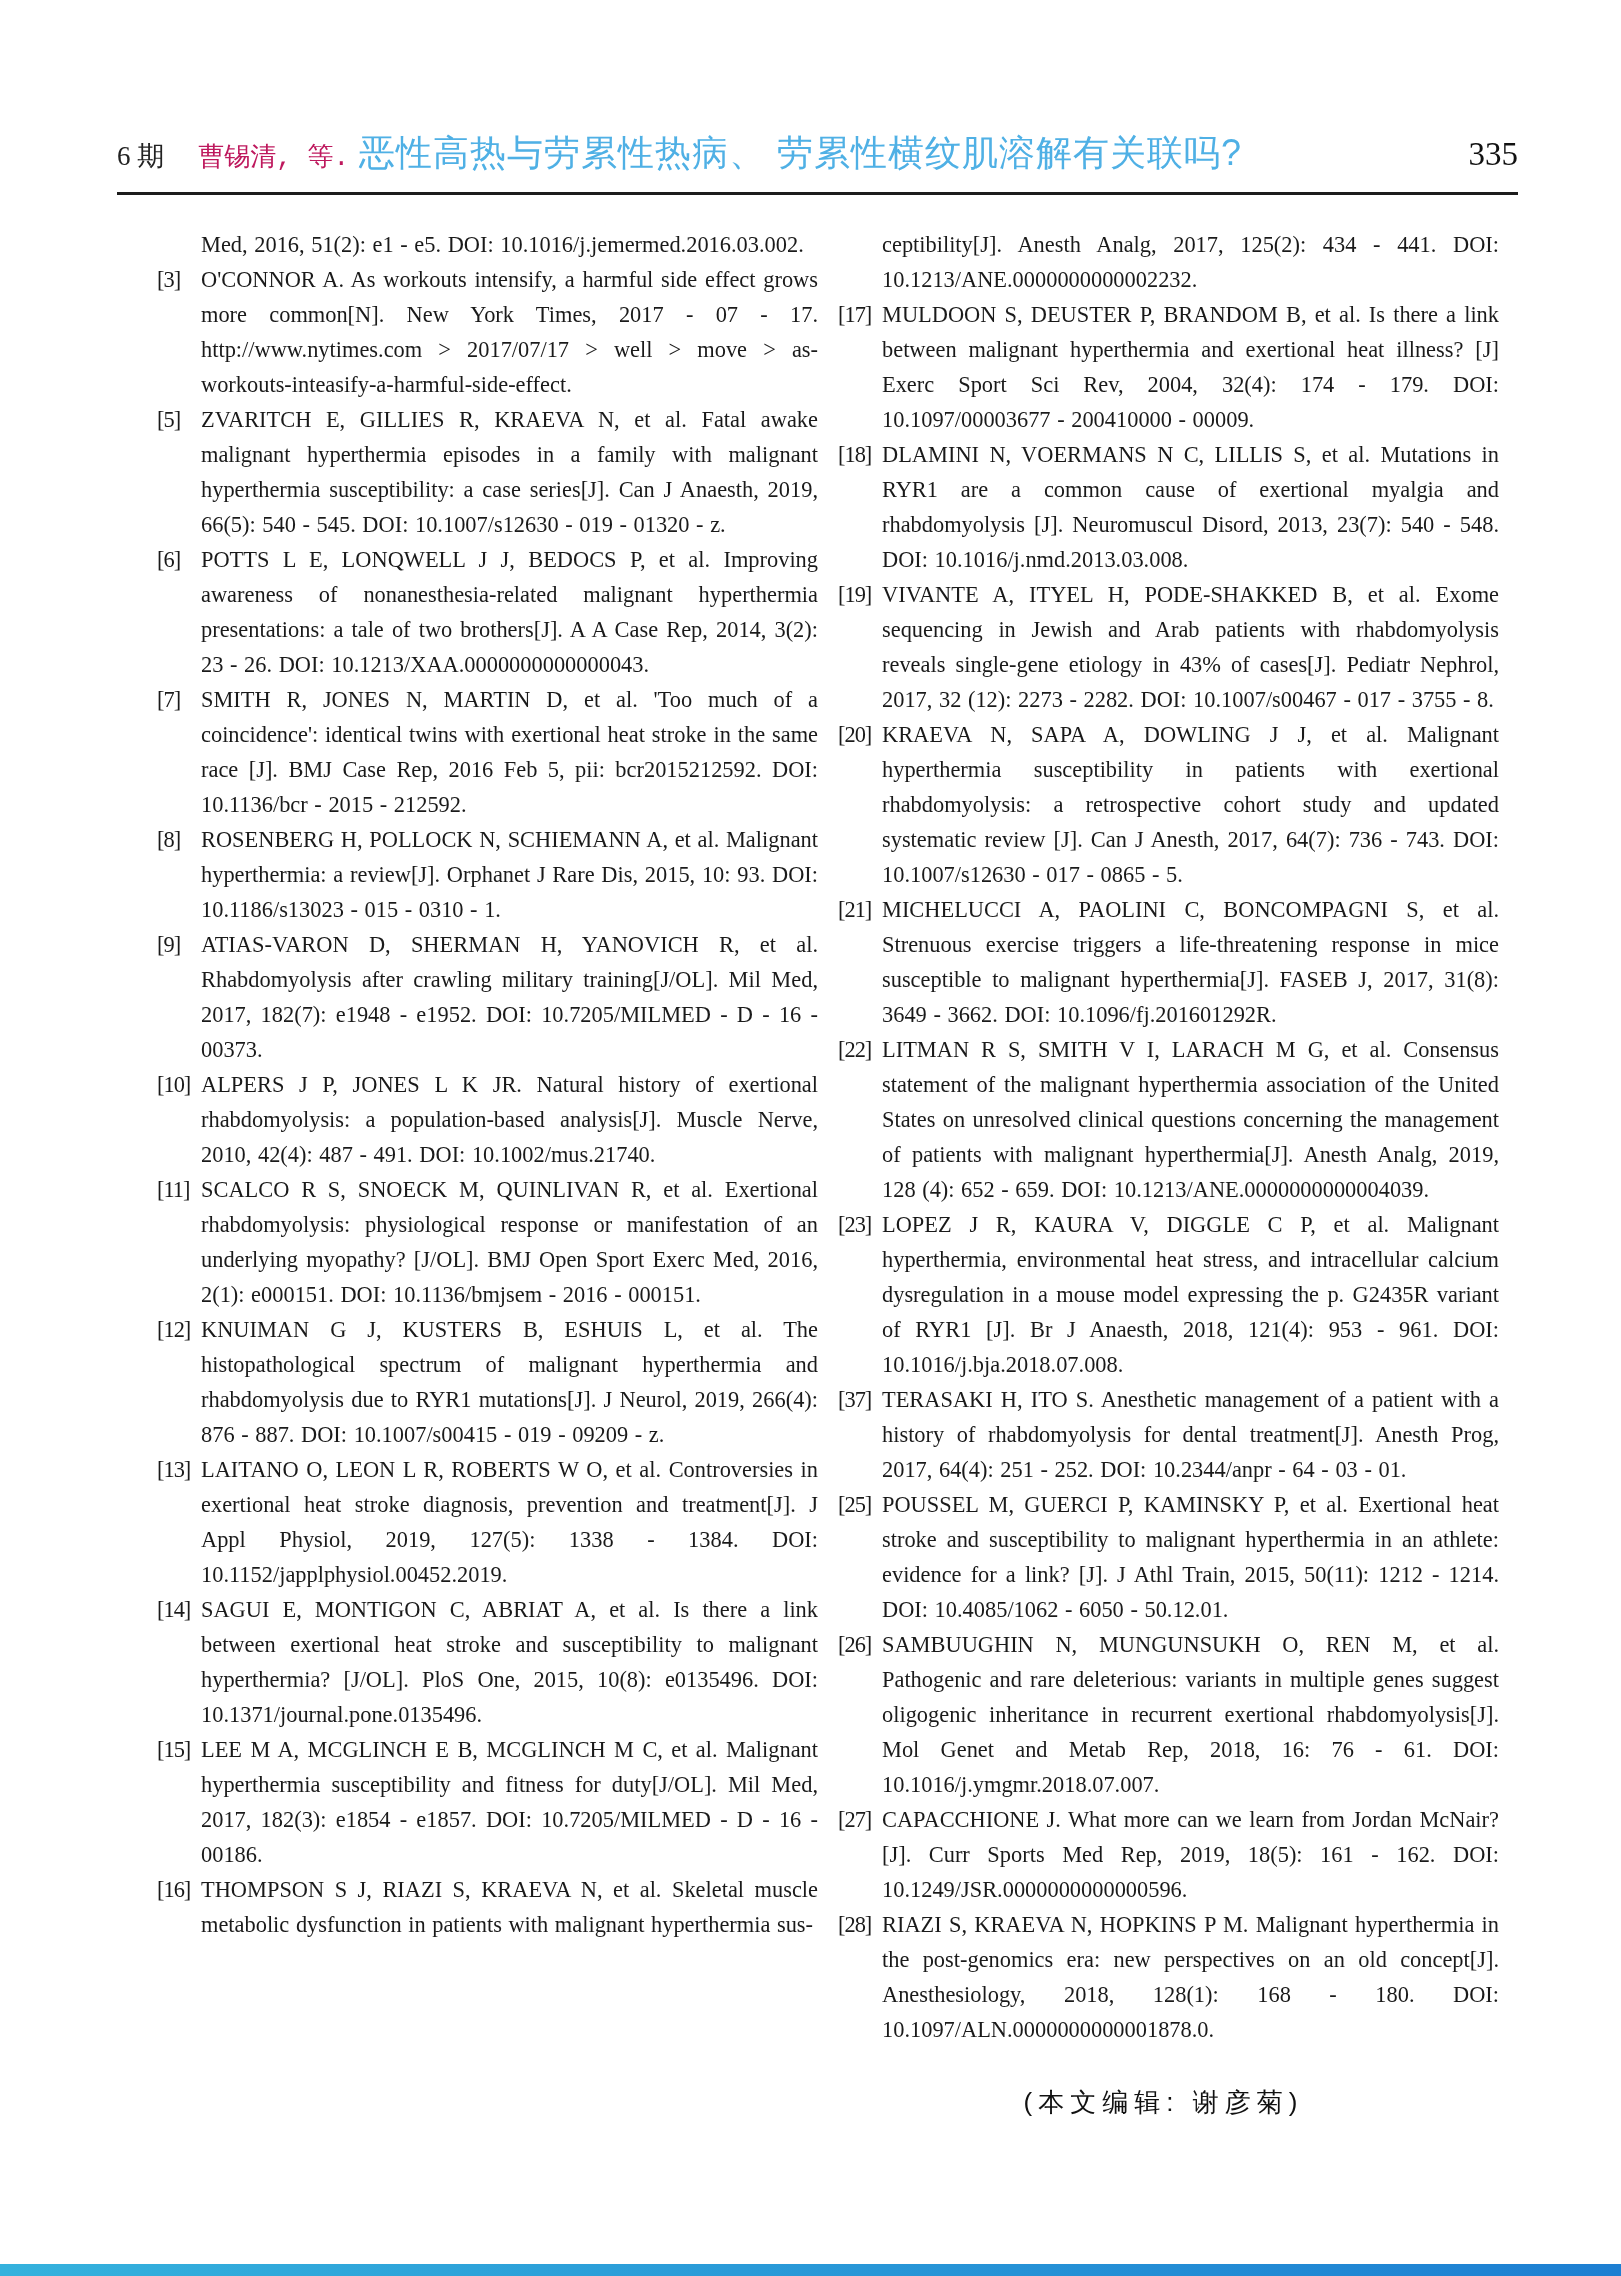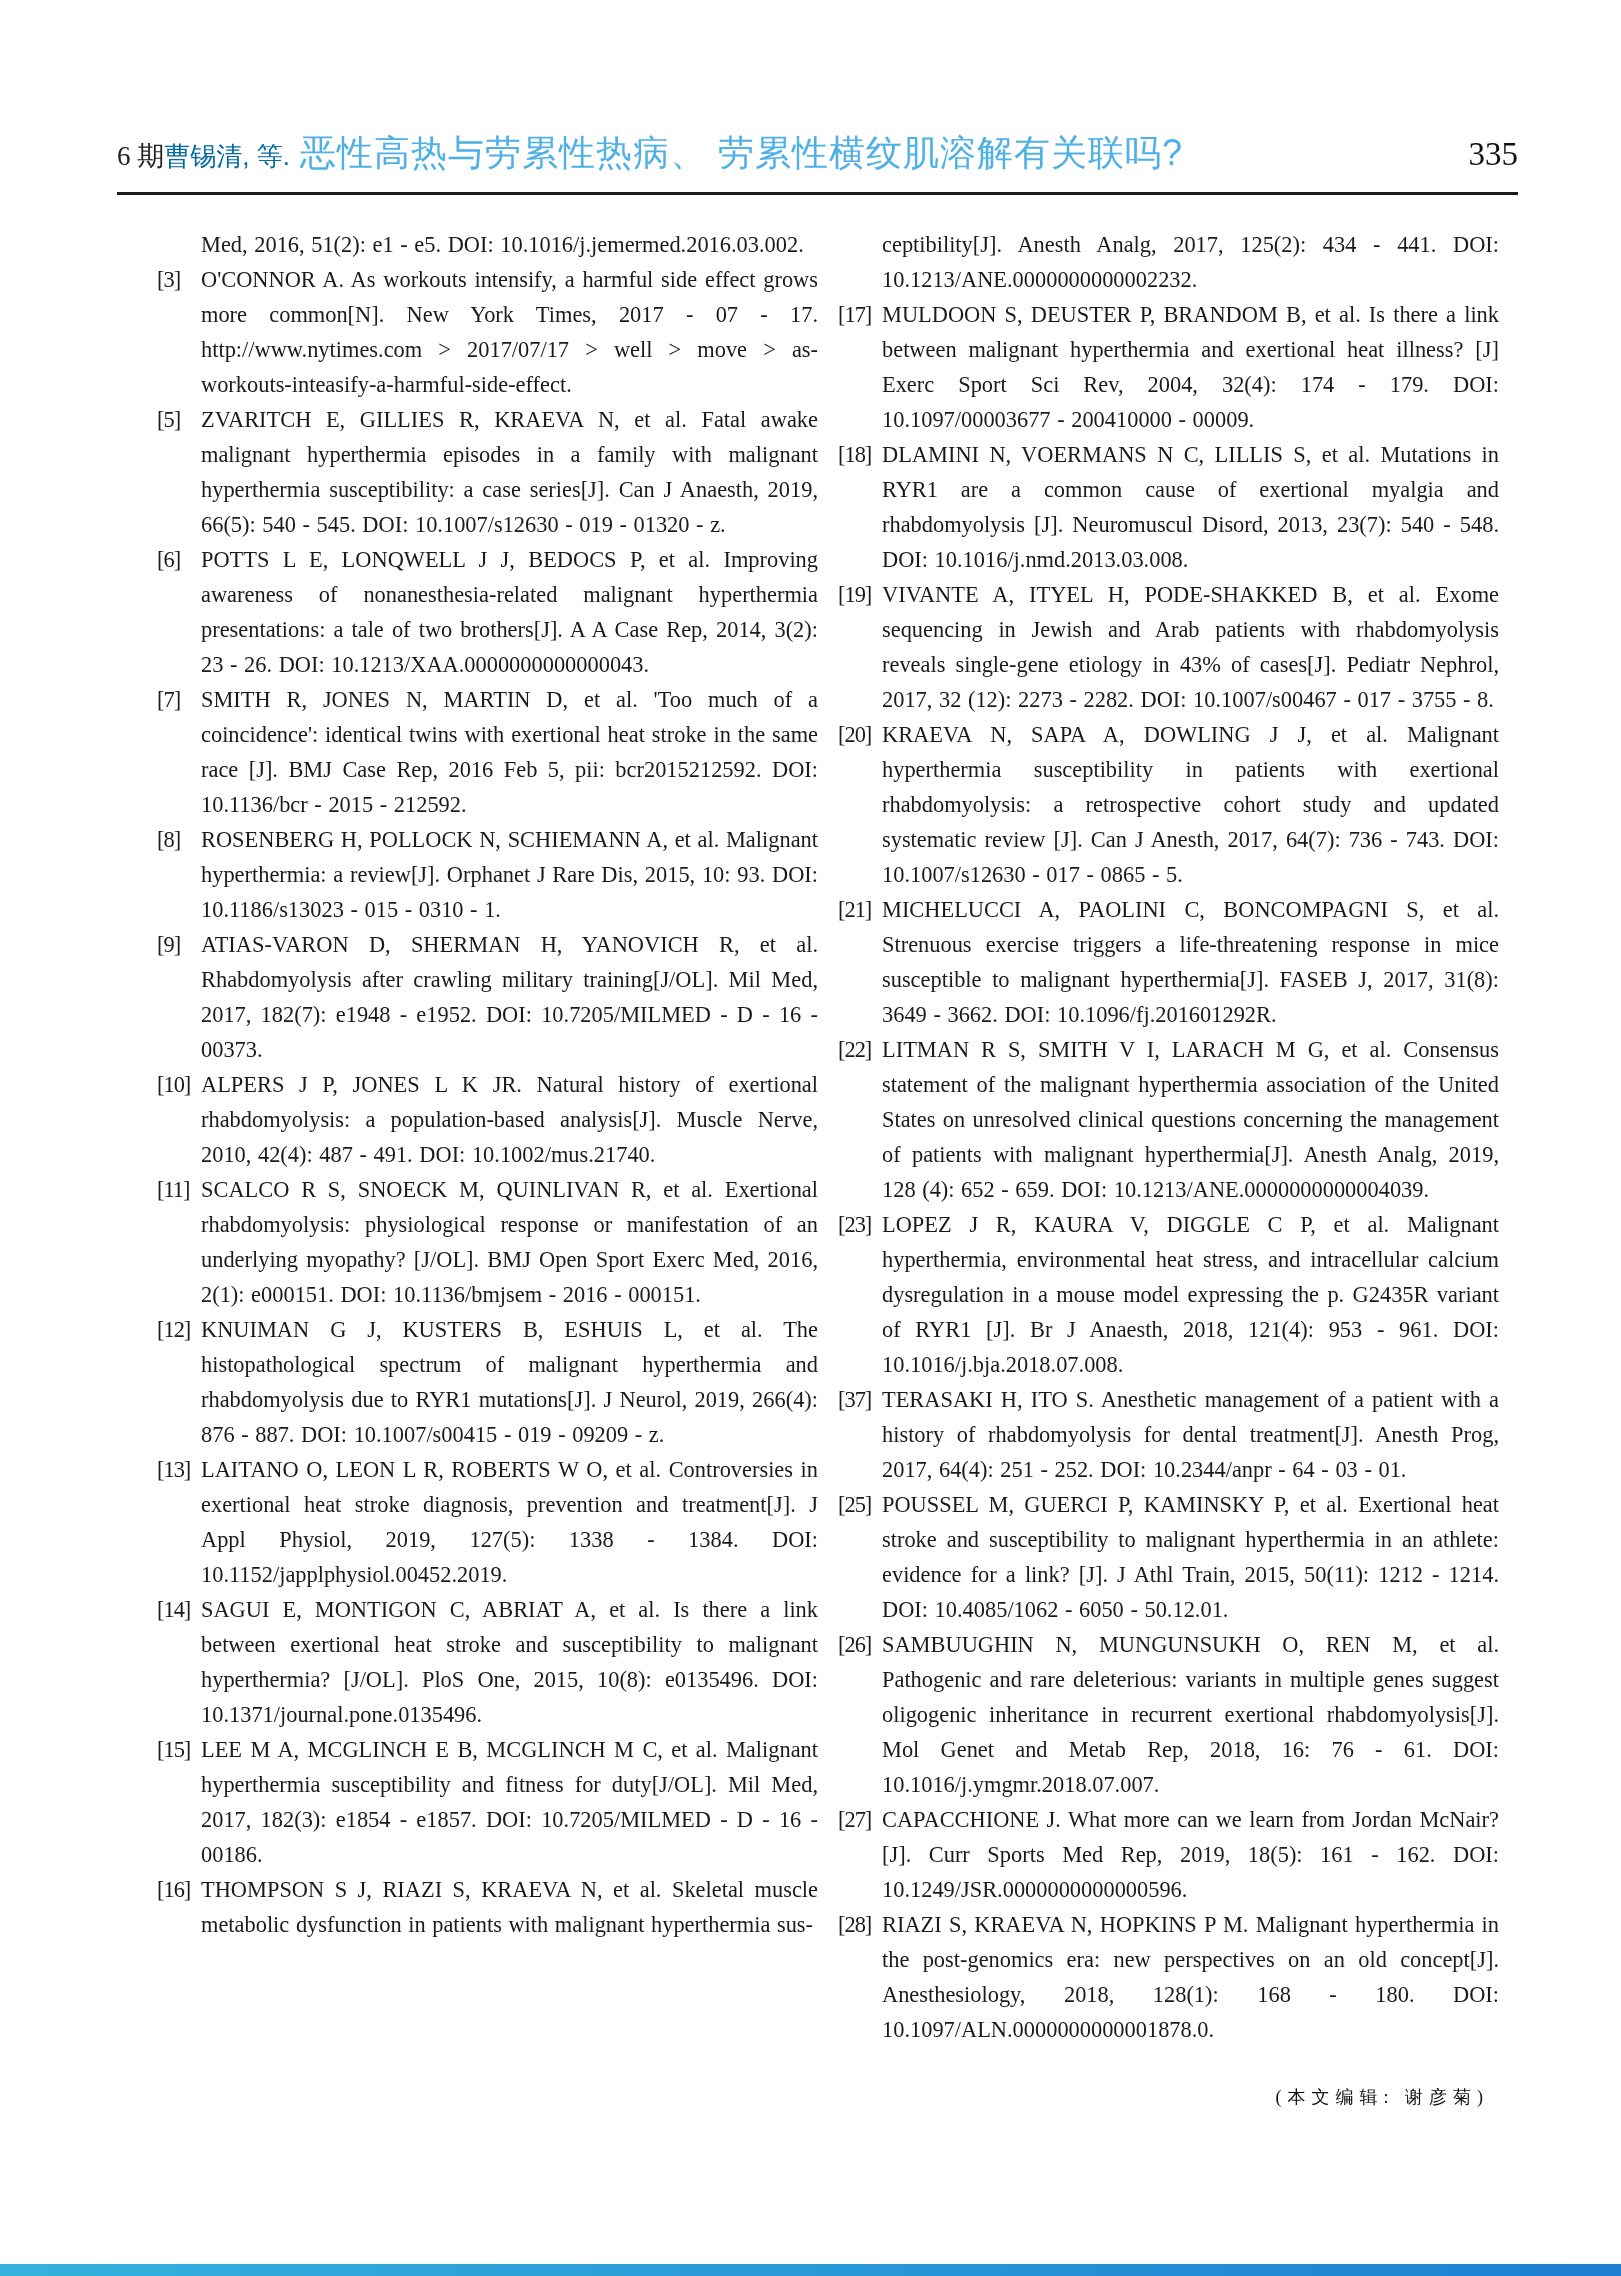--- a/index.html
+++ b/index.html
@@ -32,23 +32,24 @@
     display: flex;
     align-items: baseline;
   }
   .rh-issue {
     font-family: "Liberation Serif", serif;
     font-size: 27px;
     color: #222;
     white-space: nowrap;
   }
   .rh-authors {
-    font-family: Liberation Sans, sans-serif;
+    font-family: Liberation Mono, monospace;
     font-size: 26px;
-    color: #0369a1;
+    color: #be185d;
+    margin-left: 34px;
     white-space: nowrap;
   }
   .rh-title {
     font-family: "Liberation Sans", sans-serif;
     font-size: 36px;
     color: var(--title_blue);
     margin-left: 10px;
     white-space: nowrap;
     letter-spacing: 1px;
   }
@@ -83,25 +84,25 @@
   }
   .ref-label {
     display: inline-block;
     width: 44px;
     text-indent: 0;
     letter-spacing: -1px;
     white-space: nowrap;
   }
   .editor-note {
     margin-top: 38px;
-    text-align: right;
-    font-size: 18px;
+    text-align: center;
+    font-size: 26px;
     letter-spacing: 6px;
     padding-right: 10px;
-    font-family: Liberation Serif, serif;
+    font-family: Liberation Sans, sans-serif;
     color: #111;
   }
   
   .footer-bar {
     position: absolute;
     left: 0; bottom: 0;
     width: 1622px; height: 13px;
     background: linear-gradient(90deg, var(--footer_left), var(--footer_right));
   }
 </style>

